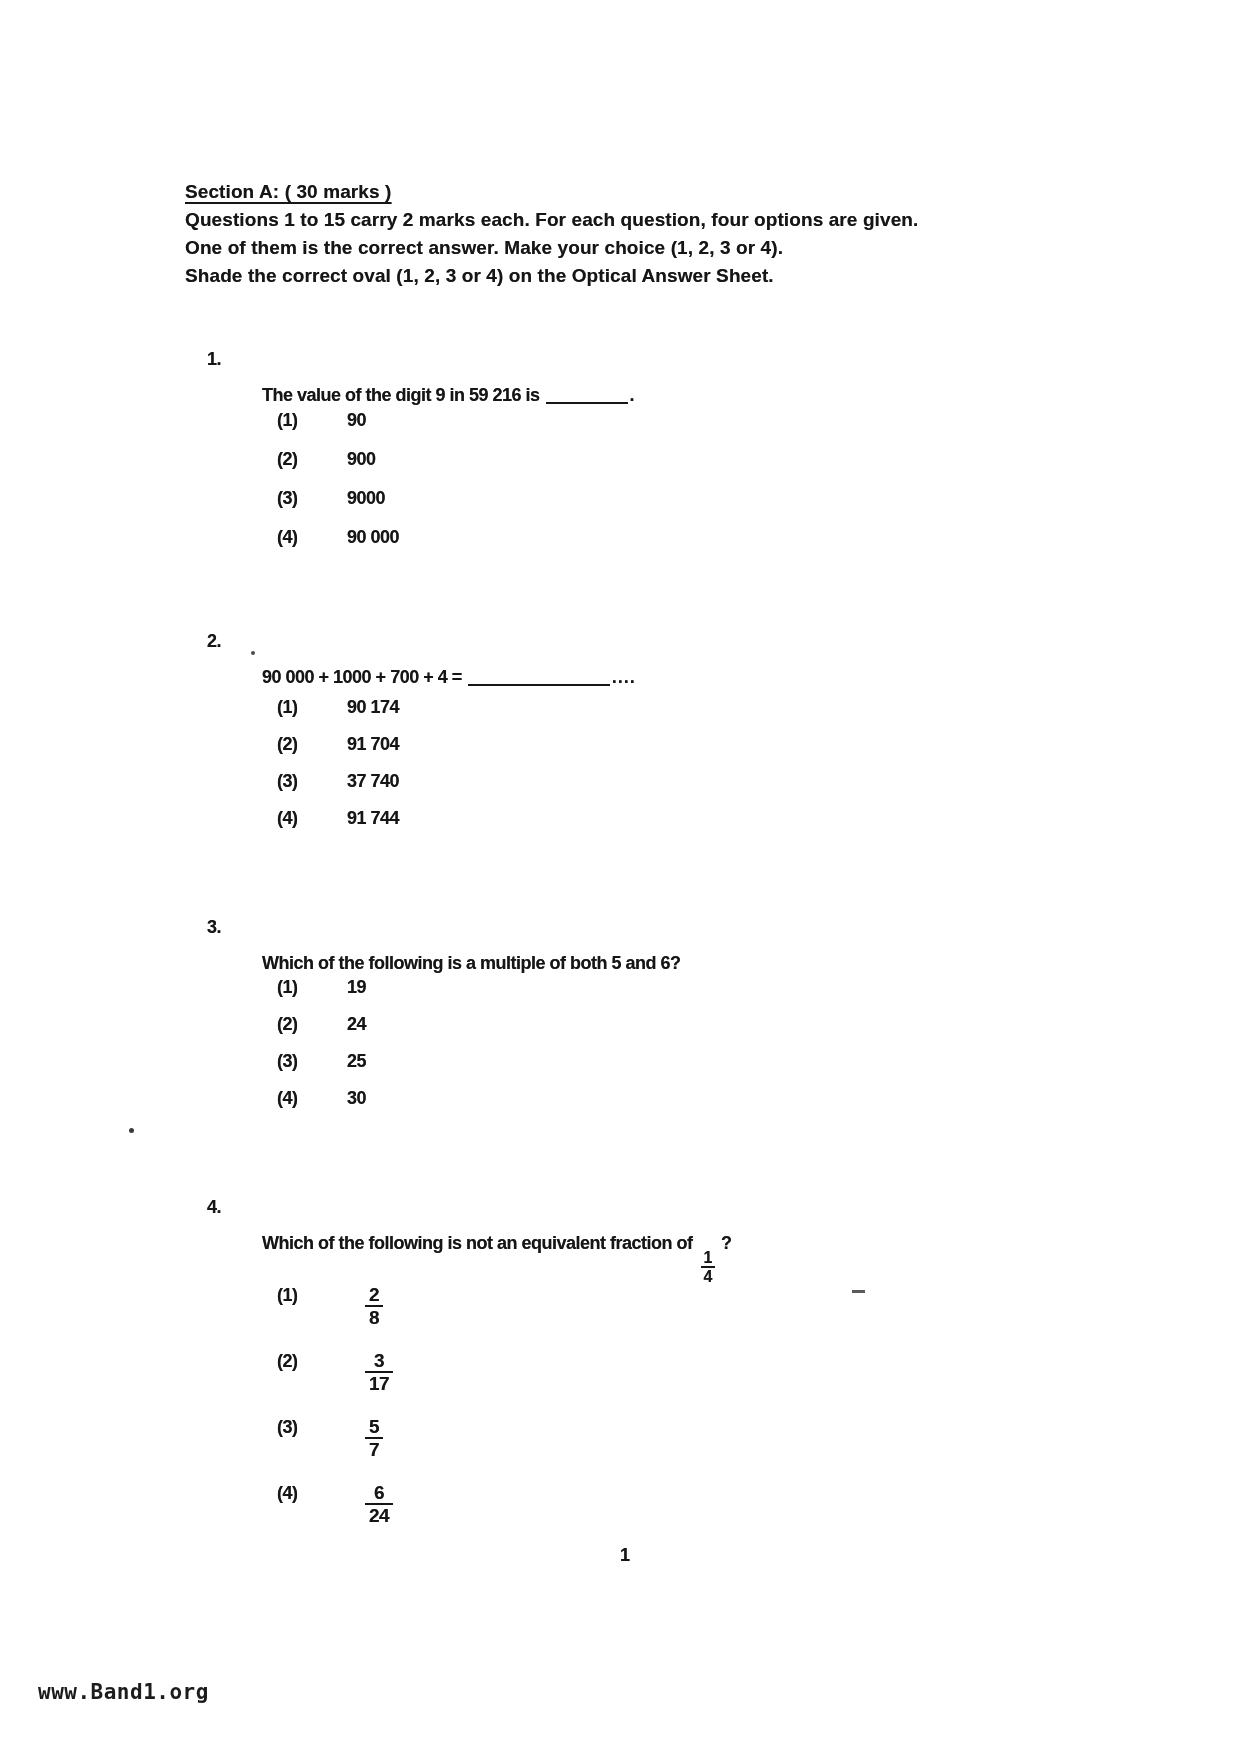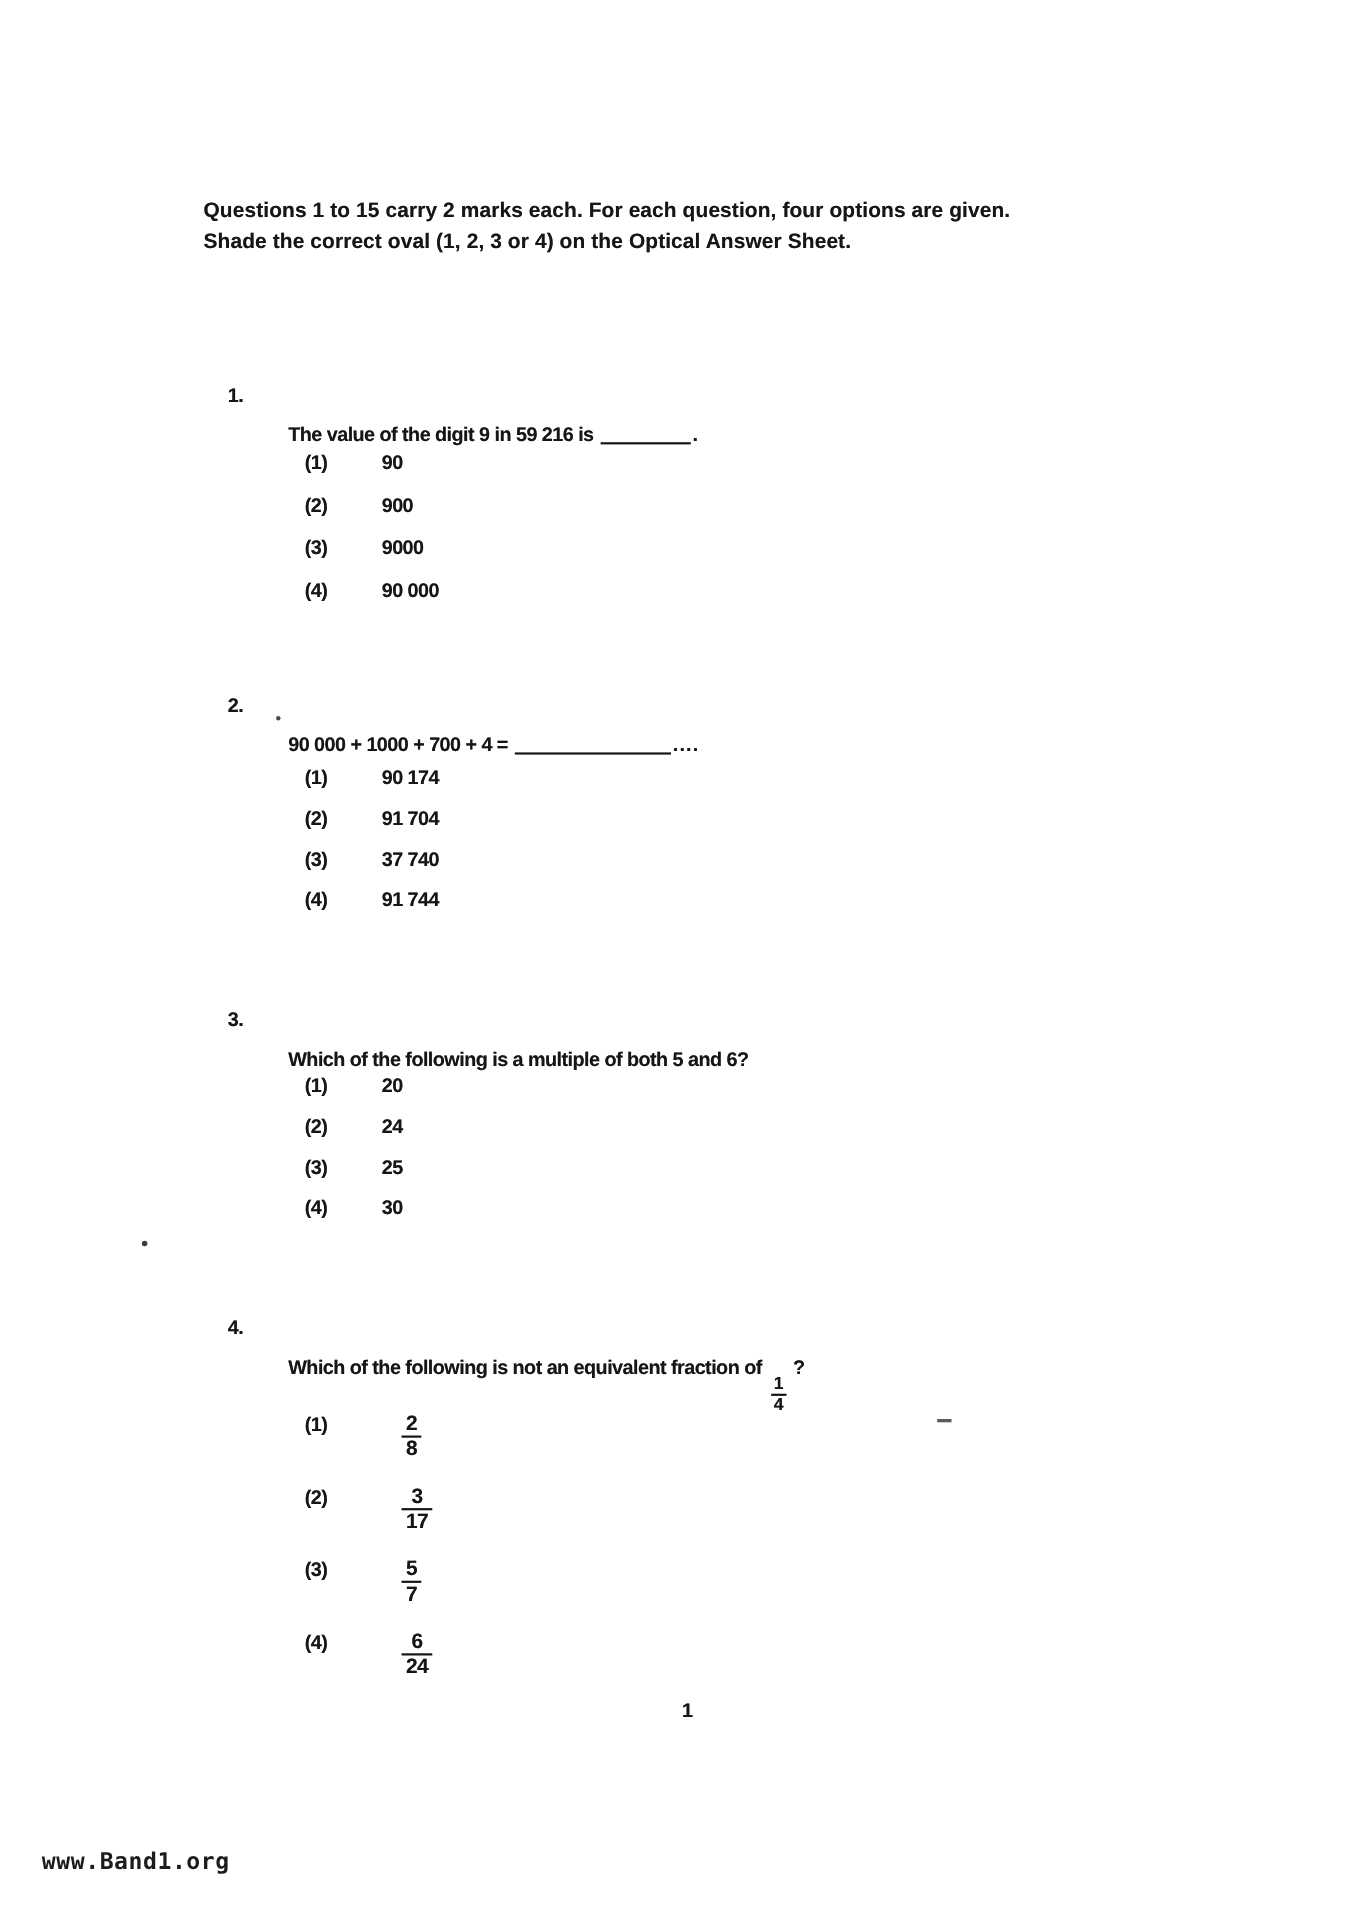--- a/index.html
+++ b/index.html
@@ -70,21 +70,23 @@
   .speck-dot1{left:129px;top:1128px;width:5px;height:5px;background:#3a3a3a;border-radius:50%;}
   .speck-dot2{left:251px;top:651px;width:4px;height:4px;background:#4a4a4a;border-radius:50%;}
   .speck-dash{left:852px;top:1290px;width:13px;height:3px;background:#5a5a5a;}
 </style>
 </head>
 <body>
 
 <div class="page">
 
   <div class="head">
+    <div class="head-title">Section A: ( 30 marks )</div>
     <div>Questions 1 to 15 carry 2 marks each. For each question, four options are given.</div>
+    <div>One of them is the correct answer. Make your choice (1, 2, 3 or 4).</div>
     <div>Shade the correct oval (1, 2, 3 or 4) on the Optical Answer Sheet.</div>
   </div>
 
   <div class="q q1">
     <div class="q-line">
       <span class="q-num">1.</span>
       <span class="q-stem"><span>The value of the digit 9 in 59 216 is</span><span class="blank blank-q1"></span><span>.</span></span>
     </div>
     <div class="opts">
       <div class="opt">
@@ -132,21 +134,21 @@
   </div>
 
   <div class="q q3">
     <div class="q-line">
       <span class="q-num">3.</span>
       <span class="q-stem">Which of the following is a multiple of both 5 and 6?</span>
     </div>
     <div class="opts">
       <div class="opt">
           <span class="opt-label">(1)</span>
-          <span class="opt-value">20</span>
+          <span class="opt-value">19</span>
         </div>
       <div class="opt">
           <span class="opt-label">(2)</span>
           <span class="opt-value">24</span>
         </div>
       <div class="opt">
           <span class="opt-label">(3)</span>
           <span class="opt-value">25</span>
         </div>
       <div class="opt">

